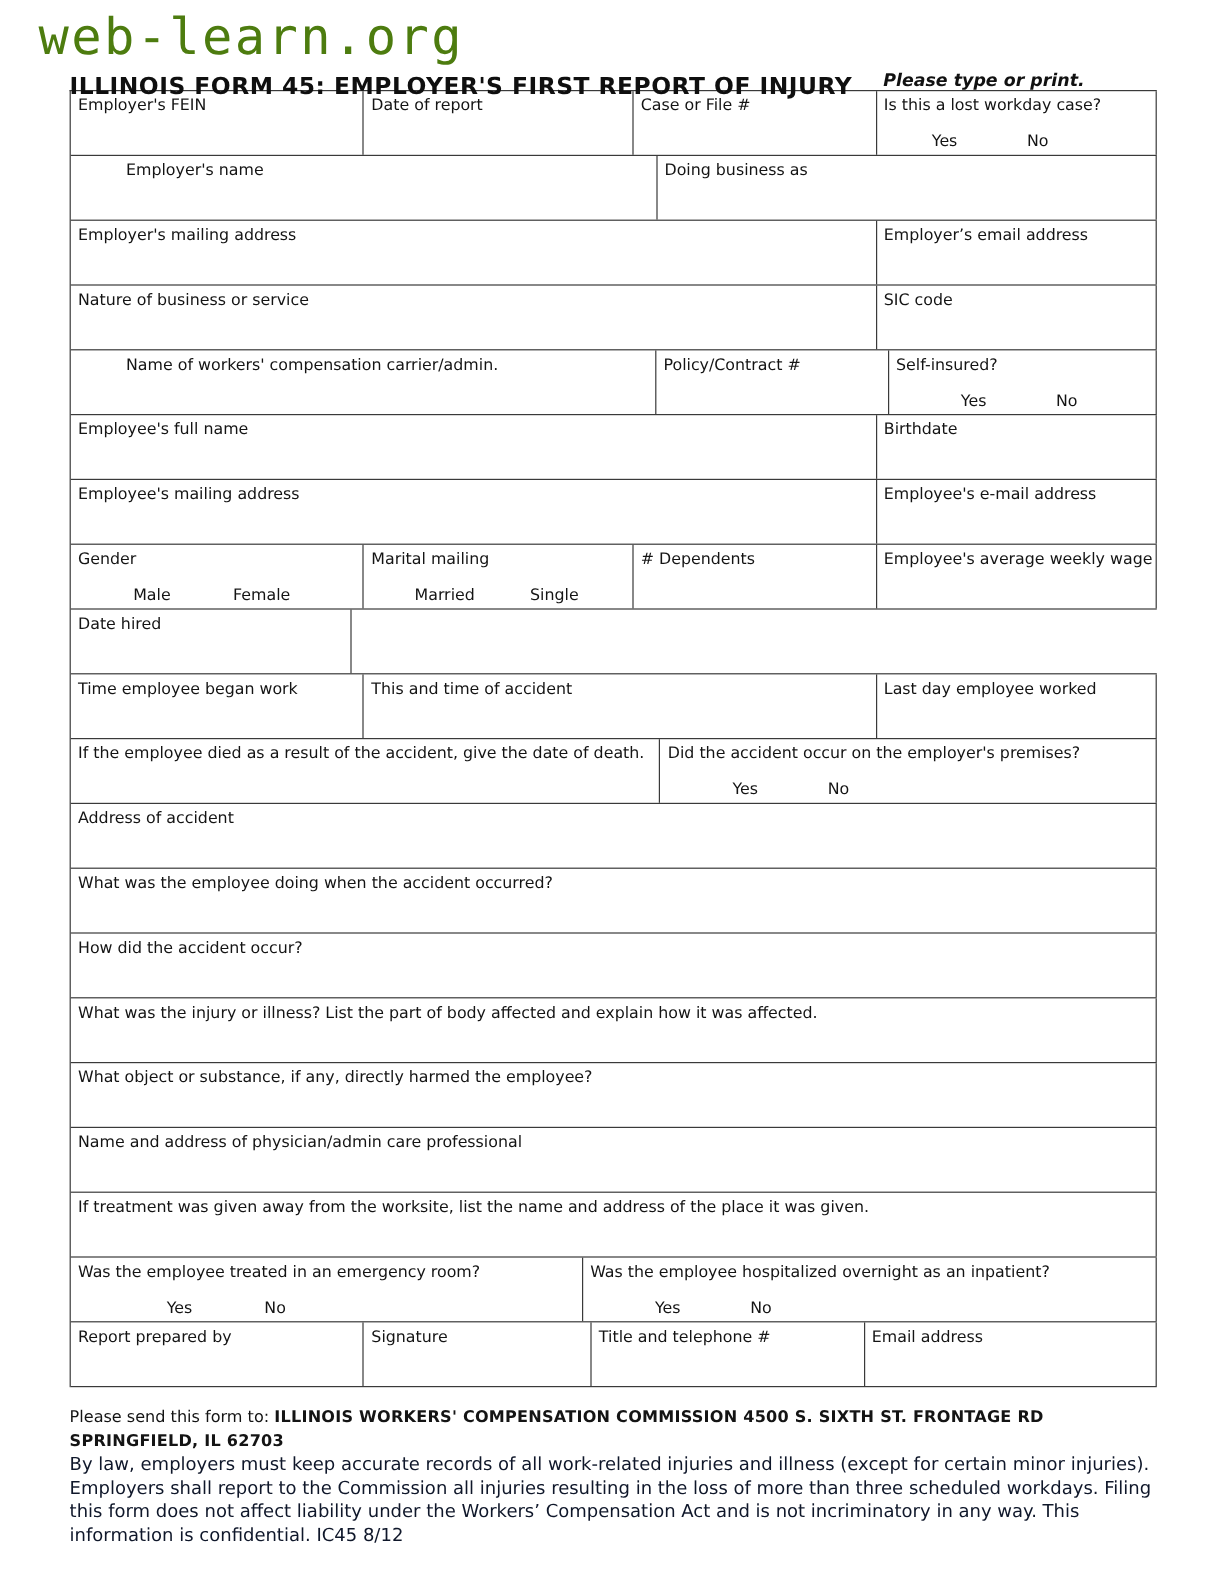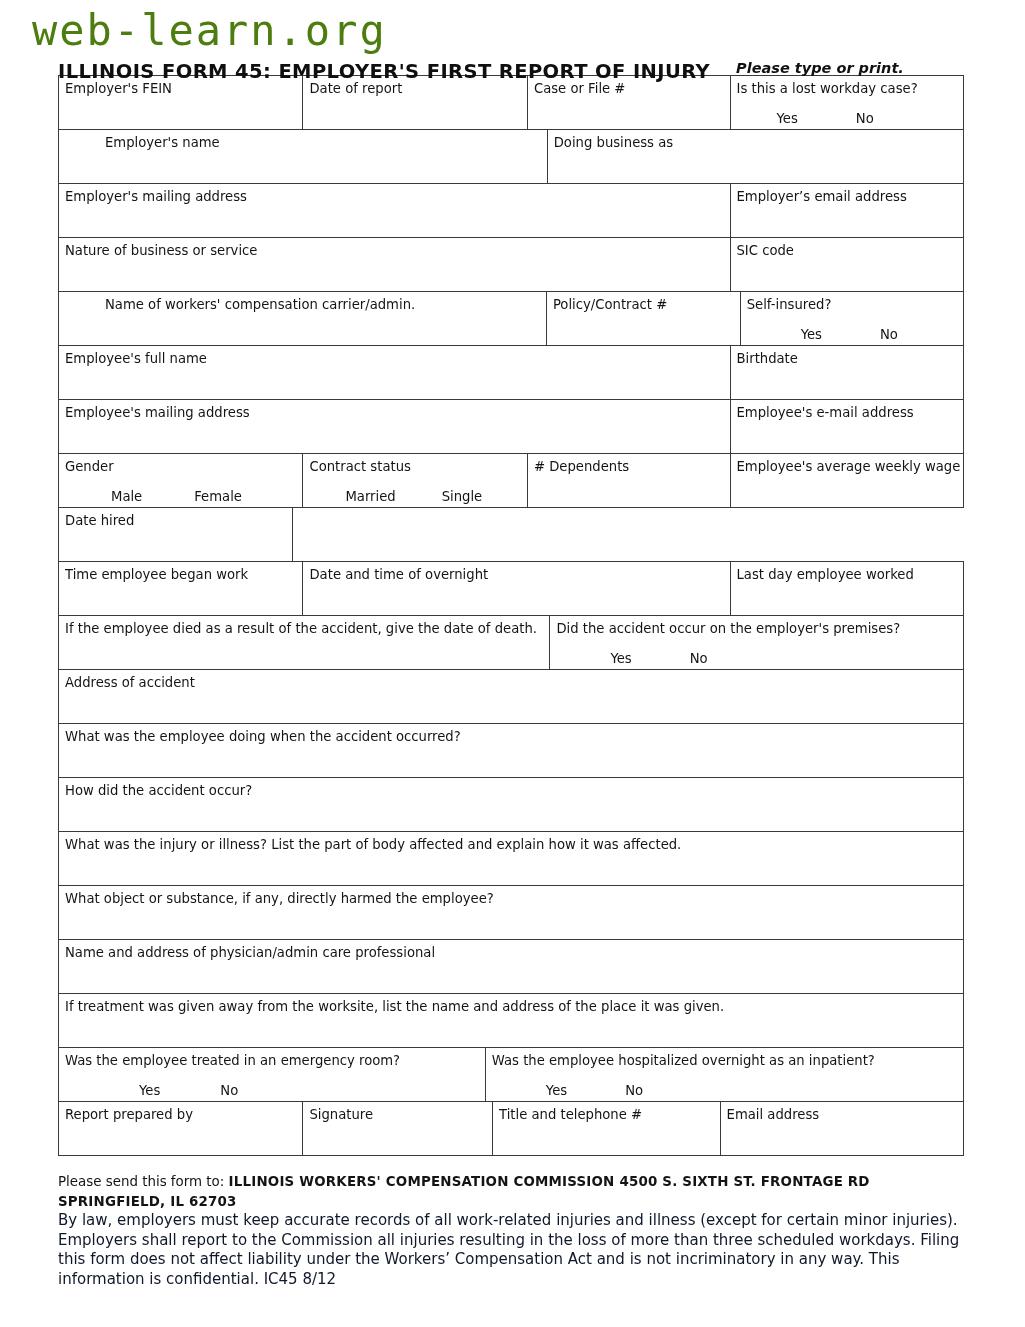--- a/index.html
+++ b/index.html
@@ -251,21 +251,21 @@
 
   <div class="row">
     <div class="cell c-245">
       <span class="lbl">Gender</span>
       <div class="opts pad-gender">
         <span class="opt">Male</span>
         <span class="opt">Female</span>
       </div>
     </div>
     <div class="cell c-225">
-      <span class="lbl">Contract status</span>
+      <span class="lbl">Marital mailing</span>
       <div class="opts pad-marital">
         <span class="opt">Married</span>
         <span class="opt">Single</span>
       </div>
     </div>
     <div class="cell c-203">
       <span class="lbl"># Dependents</span>
     </div>
     <div class="cell c-234 last-col">
       <span class="lbl">Employee's average weekly wage</span>
@@ -276,21 +276,21 @@
     <div class="cell c-234 last-col">
       <span class="lbl">Date hired</span>
     </div>
   </div>
 
   <div class="row">
     <div class="cell c-245">
       <span class="lbl">Time employee began work</span>
     </div>
     <div class="cell c-428" style="width:428px">
-      <span class="lbl">Date and time of overnight</span>
+      <span class="lbl">This and time of accident</span>
     </div>
     <div class="cell c-234 last-col">
       <span class="lbl">Last day employee worked</span>
     </div>
   </div>
 
   <div class="row">
     <div class="cell c-492">
       <span class="lbl">If the employee died as a result of the accident, give the date of death.</span>
     </div>

